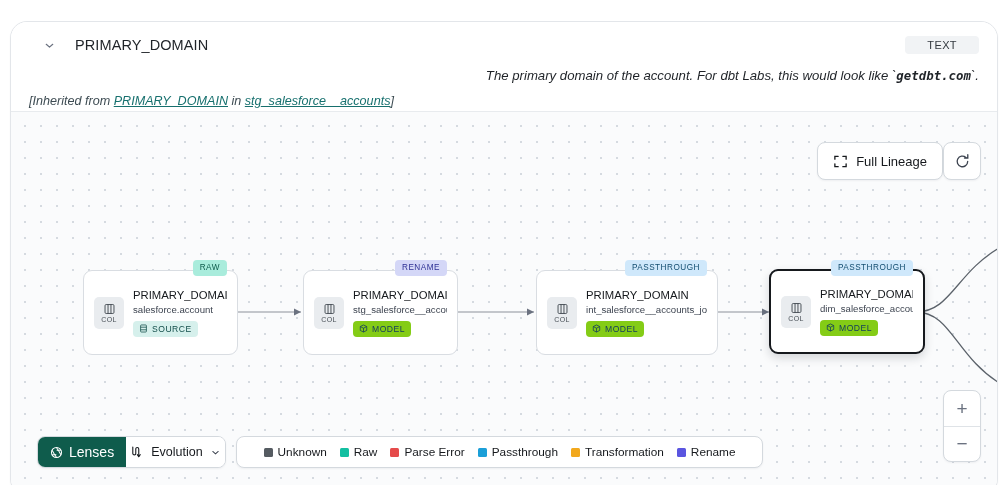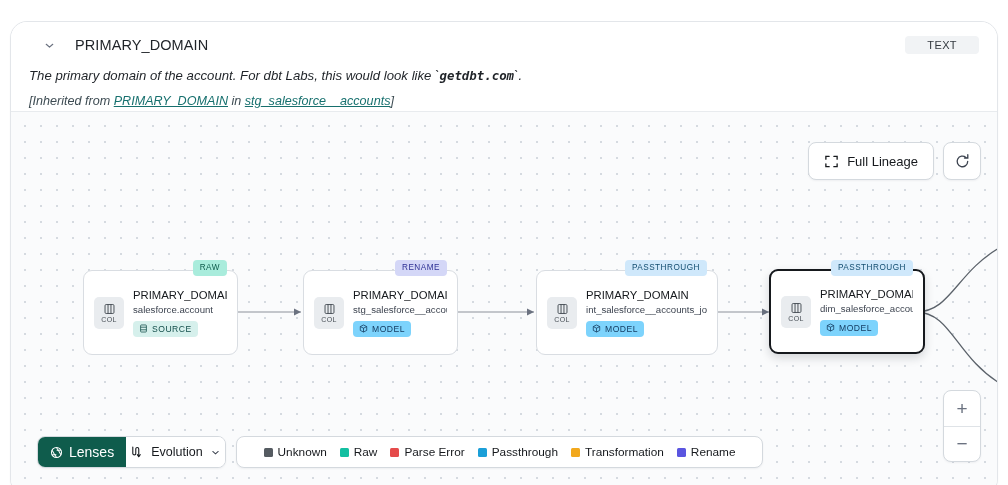--- a/index.html
+++ b/index.html
@@ -61,20 +61,21 @@
     padding: 3px 22px;
     border-radius: 4px;
   }
   .desc {
     margin-top: 11px;
     font-size: 13.2px;
     font-style: italic;
     color: #1f2328;
     line-height: 1.35;
     white-space: nowrap;
+    text-align: right;
   }
   .desc .code {
     font-family: "DejaVu Sans Mono", monospace;
     font-style: italic;
     font-weight: bold;
     font-size: 12.4px;
     color: #1f2328;
   }
   .inherited {
     margin-top: 9px;
@@ -152,21 +153,21 @@
     display: inline-flex;
     align-items: center;
     gap: 4px;
     font-size: 8.6px;
     letter-spacing: 0.5px;
     padding: 3px 6px;
     border-radius: 4px;
     width: fit-content;
   }
   .kind-source { background: #d6f0ec; color: #134e4a; }
-  .kind-model  { background: #7dd3fc; color: #12395e; align-items: center; }
+  .kind-model  { background: #84cc16; color: #12395e; align-items: center; }
 
   .node-tag {
     position: absolute;
     top: -11px;
     right: 10px;
     font-size: 8.2px;
     letter-spacing: 0.5px;
     padding: 3px 7px;
     border-radius: 4px;
     line-height: 1;
@@ -175,21 +176,20 @@
   }
   .tag-raw         { background: #a9ecdc; color: #0f5c4c; }
   .tag-rename      { background: #d4d7f7; color: #2f3194; }
   .tag-passthrough { background: #cfe8fb; color: #134d70; }
 
   
   .top-controls {
     position: absolute;
     right: 18px; top: 30px;
     display: flex;
-    gap: 9px;
   }
   .btn-lineage {
     display: flex; align-items: center; gap: 8px;
     height: 38px;
     padding: 0 15px;
     background: #ffffff;
     border: 1px solid #d4d9de;
     border-radius: 8px;
     font-size: 13px;
     color: #16191d;

